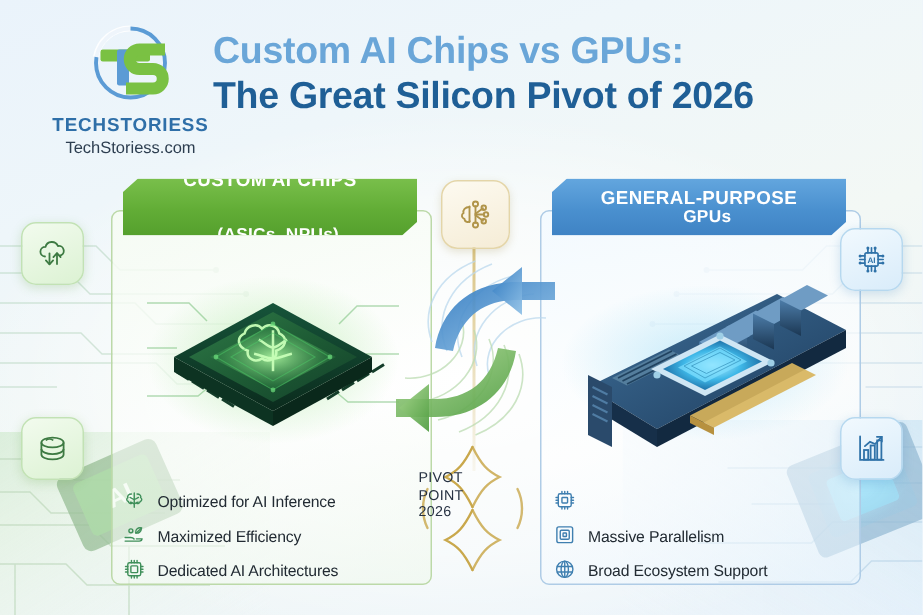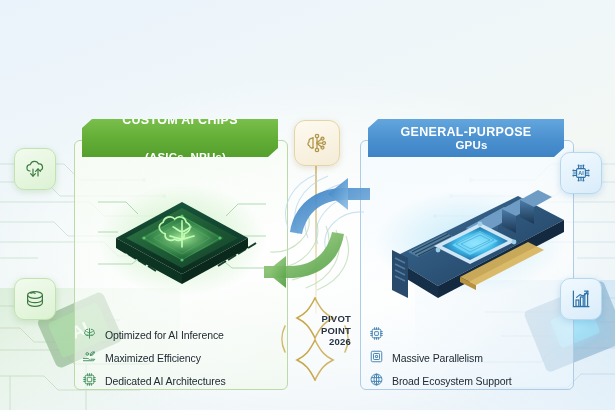--- a/index.html
+++ b/index.html
@@ -81,22 +81,22 @@
     border:1px solid #e4d5a8;box-shadow:0 2px 6px rgba(160,135,70,.22);
     display:flex;align-items:center;justify-content:center;
   }
   .badge-stem{position:absolute;left:315px;top:164px;width:2px;height:150px;
     background:linear-gradient(180deg,#d9c383,rgba(217,195,131,.12));}
 
   .vortex{position:absolute;left:258px;top:166px;width:118px;height:132px;}
 
   .pivot{position:absolute;left:279px;top:296px;width:72px;height:86px;}
   .pivot-text{
-    position:absolute;left:279px;top:313px;width:72px;text-align:right;
-    font-size:9.5px;font-weight:bold;color:#273243;line-height:1.22;letter-spacing:.2px;
+    position:absolute;left:279px;top:313px;width:72px;text-align:left;
+    font-size:9.5px;font-weight:normal;color:#273243;line-height:1.22;letter-spacing:.2px;
   }
 
   
   .sbadge{
     position:absolute;width:40px;height:40px;border-radius:10px;
     display:flex;align-items:center;justify-content:center;
   }
   .sbadge.green{background:linear-gradient(155deg,#f2fbee,#dcf2d3);
     border:1px solid #c2e2b4;box-shadow:0 2px 7px rgba(90,160,60,.22);}
   .sbadge.blue{background:linear-gradient(155deg,#f1f9fe,#d9ecfa);
@@ -188,21 +188,36 @@
       <path d="M214 78 H140 L126 92 H50"></path>
         <path d="M214 104 H166 L152 118 H64"></path>
     </g>
     <g transform="translate(108,42) rotate(-22)">
       <rect x="0" y="0" width="86" height="66" rx="5" fill="#3d7fae" opacity=".65"></rect>
       <rect x="12" y="10" width="62" height="46" rx="4" fill="url(#dieGlow)"></rect>
       <rect x="22" y="18" width="42" height="30" rx="3" fill="#63d0f5" opacity=".75"></rect>
     </g>
   </svg>
 
-
+  <div class="logo-wrap">
+    <svg class="logo-mark" viewBox="0 0 64 62">
+      <circle cx="32" cy="28" r="23" fill="none" stroke="#5b9bd5" stroke-width="2.6"></circle>
+      <path d="M9 24 A23 23 0 0 1 32 5" fill="none" stroke="#ffffff" stroke-width="4" opacity=".9"></path>
+      <rect x="12" y="19" width="33" height="8" rx="1.5" fill="#7ac143"></rect>
+      <rect x="23" y="19" width="8" height="24" rx="1.5" fill="#5b9bd5"></rect>
+      <path d="M51 19 H38 a6.5 6.5 0 0 0 0 13 h9 a6.5 6.5 0 0 1 0 13 H33" fill="none" stroke="#7ac143" stroke-width="8" stroke-linecap="square"></path>
+    </svg>
+    <div class="logo-name">TECHSTORIESS</div>
+    <div class="logo-url">TechStoriess.com</div>
+  </div>
+
+  <div class="title-block">
+    <div class="title-1">Custom AI Chips vs GPUs:</div>
+    <div class="title-2">The Great Silicon Pivot of 2026</div>
+  </div>
 
   <div class="panel panel-left"></div>
   <div class="panel panel-right"></div>
 
   <div class="banner banner-left">
     <span class="b1">CUSTOM AI CHIPS</span>
     <span class="b2">(ASICs, NPUs)</span>
   </div>
   <div class="banner banner-right">
     <span class="b1">GENERAL-PURPOSE</span>

